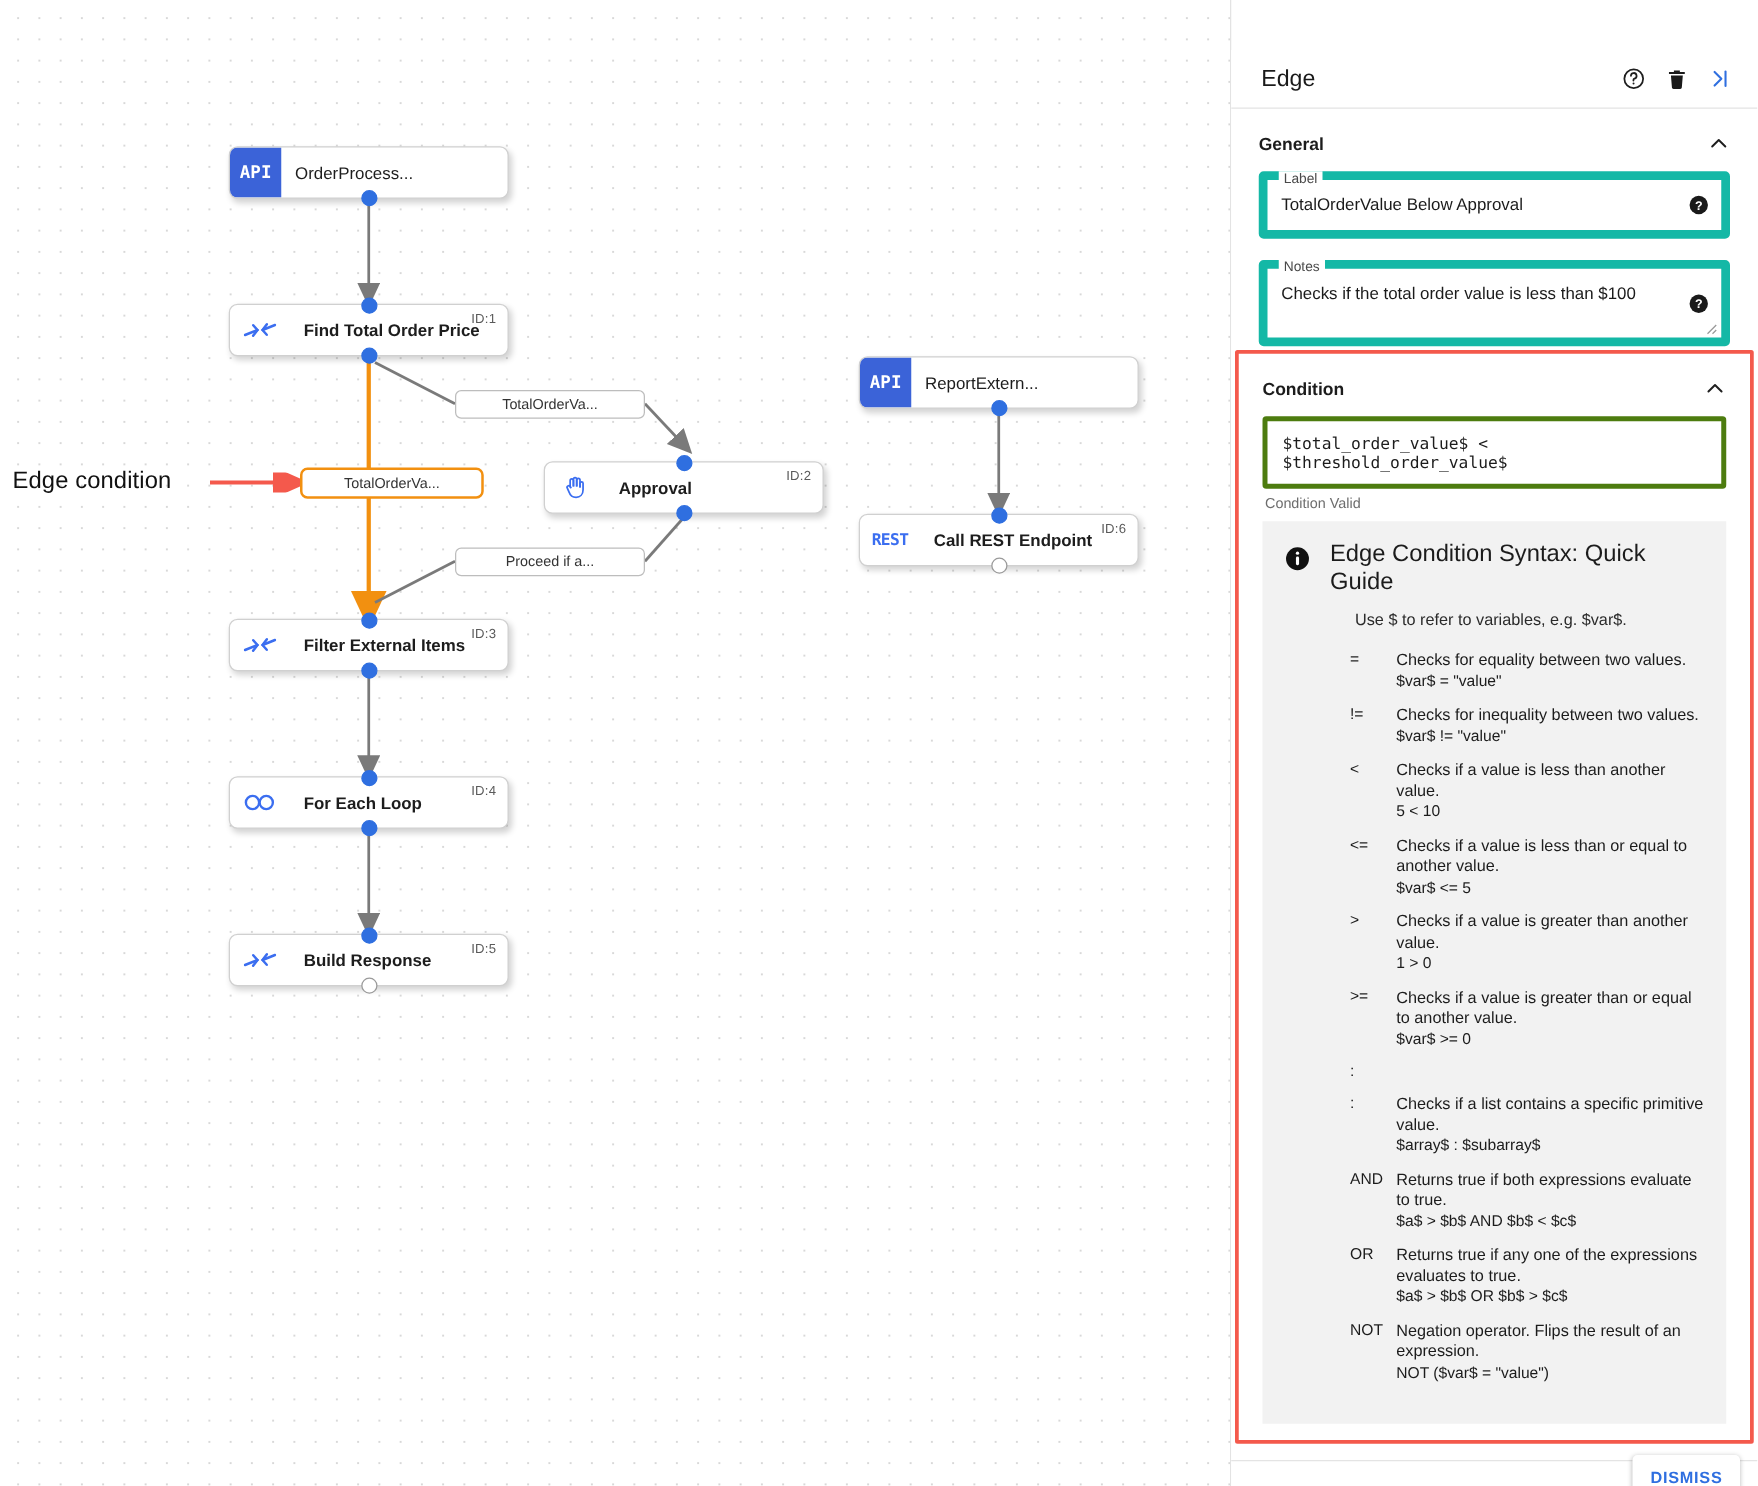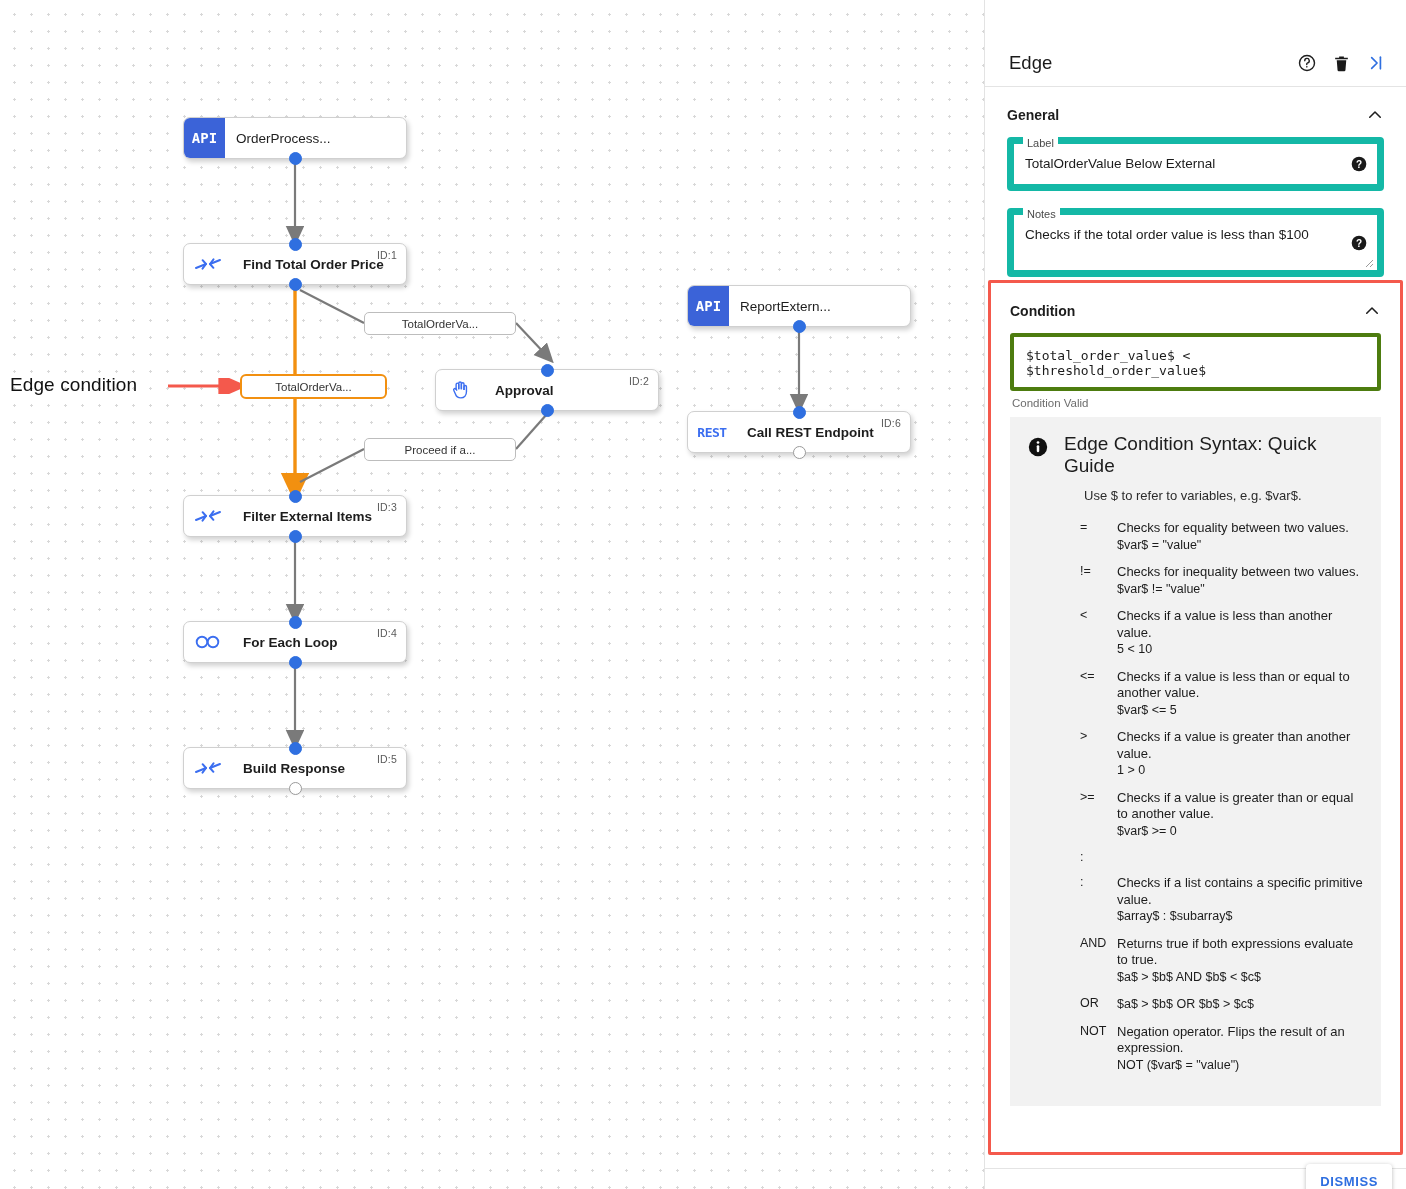--- a/index.html
+++ b/index.html
@@ -397,21 +397,21 @@
     <div class="section">
       <div class="section-head">
         <div class="section-title">General</div>
         <svg class="chevron-up" viewBox="0 0 24 24" fill="none" stroke="#1f1f1f" stroke-width="2.1" stroke-linecap="round" stroke-linejoin="round">
           <path d="M5 15 L12 8 L19 15"></path>
         </svg>
       </div>
 
       <div class="field">
         <div class="field-label">Label</div>
-        <div class="field-value">TotalOrderValue Below External</div>
+        <div class="field-value">TotalOrderValue Below Approval</div>
         <svg class="help-dot" viewBox="0 0 24 24">
           <circle cx="12" cy="12" r="11" fill="#1a1a1a"></circle>
           <text x="12" y="17.5" font-size="15" font-weight="700" fill="#fff" text-anchor="middle" font-family="Liberation Sans, sans-serif">?</text>
         </svg>
       </div>
 
       <div class="field notes">
         <div class="field-label">Notes</div>
         <div class="field-value">Checks if the total order value is less than $100</div>
         <svg class="help-dot" viewBox="0 0 24 24">
@@ -502,20 +502,21 @@
               <div class="guide-row">
                 <div class="guide-op">AND</div>
                 <div style="flex:1">
                   <div class="guide-txt">Returns true if both expressions evaluate to true.</div>
                   <div class="guide-ex">$a$ &gt; $b$ AND $b$ &lt; $c$</div>
                 </div>
               </div>
               <div class="guide-row">
                 <div class="guide-op">OR</div>
                 <div style="flex:1">
+                  <div class="guide-txt">Returns true if any one of the expressions evaluates to true.</div>
                   <div class="guide-ex">$a$ &gt; $b$ OR $b$ &gt; $c$</div>
                 </div>
               </div>
               <div class="guide-row">
                 <div class="guide-op">NOT</div>
                 <div style="flex:1">
                   <div class="guide-txt">Negation operator. Flips the result of an expression.</div>
                   <div class="guide-ex">NOT ($var$ = "value")</div>
                 </div>
               </div>

